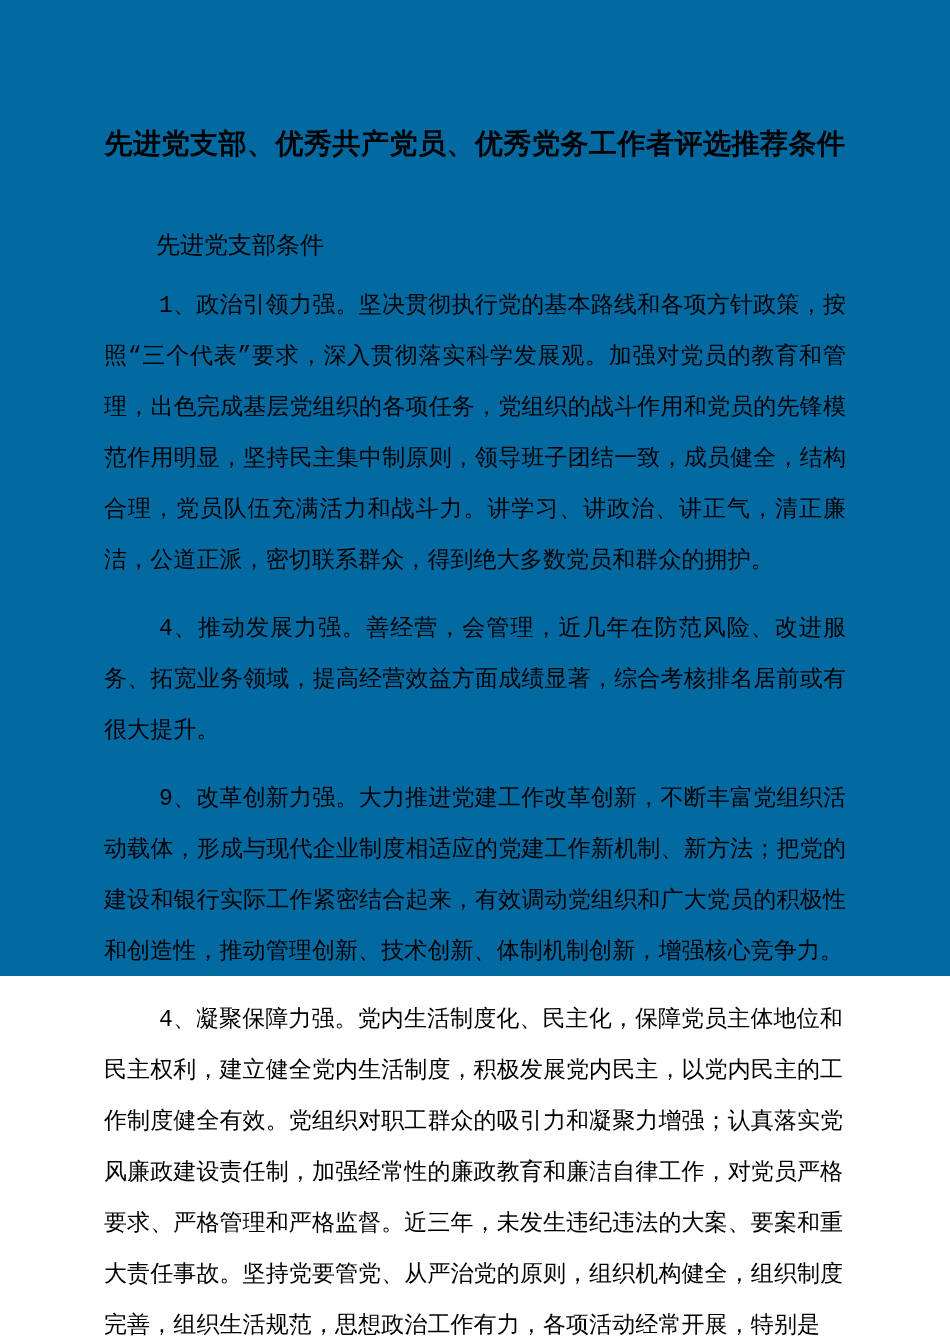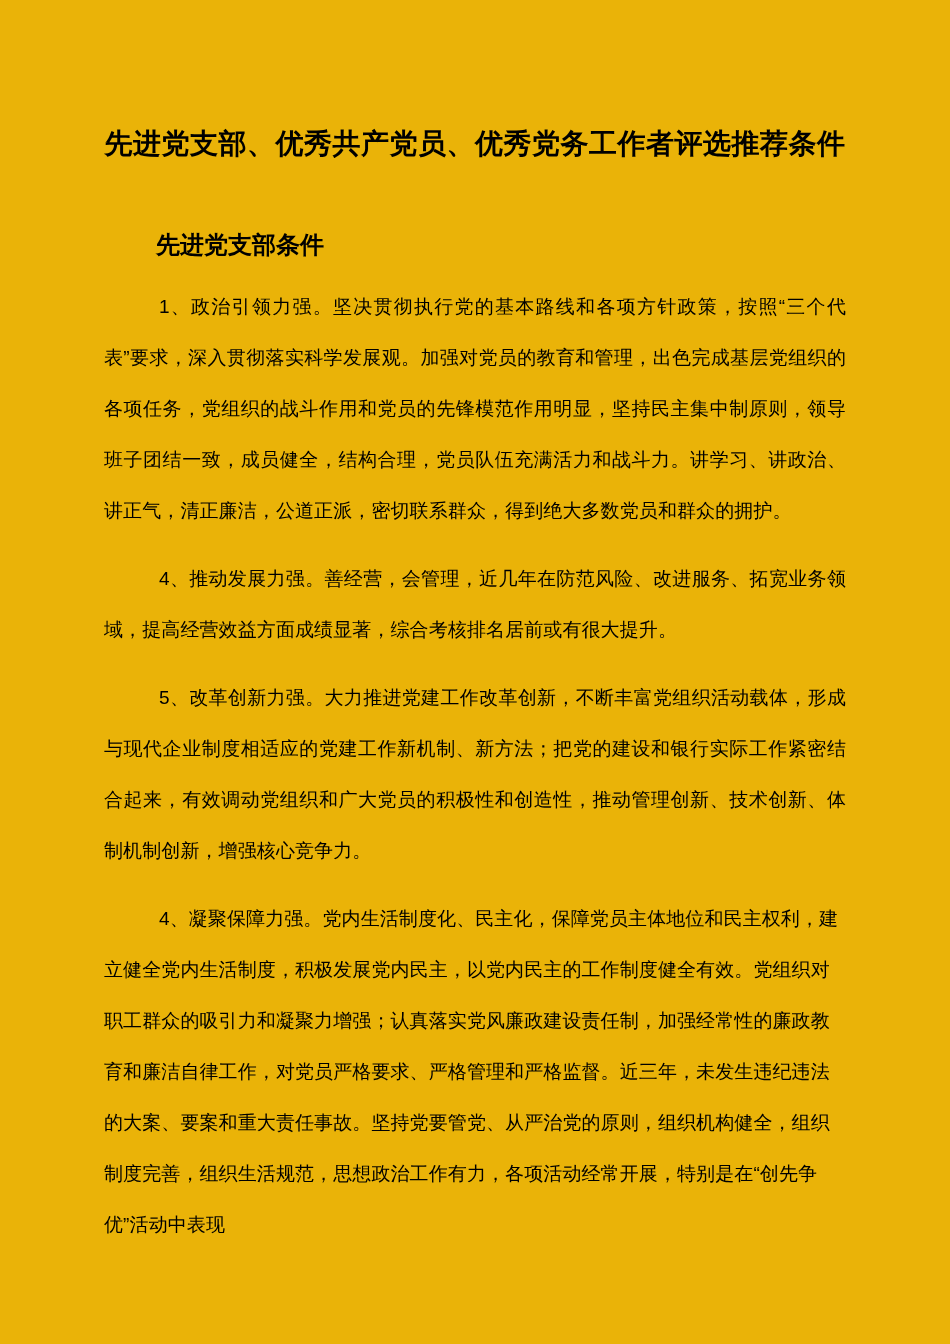--- a/index.html
+++ b/index.html
@@ -14,22 +14,22 @@
     overflow: hidden;
     font-family: "DejaVu Serif", serif;
     color: #000000;
     -webkit-font-smoothing: antialiased;
   }
   .page {
     position: absolute;
     top: 0;
     left: 0;
     width: 950px;
-    height: 1344px;
-    background: #eab308;
+    height: 976px;
+    background: #0369a1;
     box-sizing: border-box;
   }
   .content {
     position: absolute;
     left: 104px;
     top: 0;
     width: 742px;
   }
   .doc-title {
     font-family: "DejaVu Sans", sans-serif;
@@ -37,30 +37,30 @@
     font-size: 28px;
     line-height: 40px;
     letter-spacing: 0.5px;
     text-align: center;
     margin: 0;
     padding-top: 124px;
     white-space: nowrap;
   }
   .section-heading {
     font-family: "DejaVu Sans", sans-serif;
-    font-weight: bold;
+    font-weight: normal;
     font-size: 24px;
     line-height: 34px;
     margin: 0;
     padding-top: 64px;
     text-indent: 52px;
   }
   .para {
-    font-family: Liberation Sans, sans-serif;
-    font-size: 19px;
+    font-family: Liberation Mono, monospace;
+    font-size: 23px;
     line-height: 51px;
     margin: 0;
     padding-top: 17px;
     text-indent: 55px;
     text-align: justify;
     text-justify: inter-character;
     letter-spacing: 0.1px;
     word-break: break-all;
   }
   .para.first-body {
@@ -78,18 +78,18 @@
   <div class="content">
 
     <h1 class="doc-title">先进党支部、优秀共产党员、优秀党务工作者评选推荐条件</h1>
 
     <h2 class="section-heading">先进党支部条件</h2>
 
     <p class="para first-body">1、政治引领力强。坚决贯彻执行党的基本路线和各项方针政策，按照“三个代表”要求，深入贯彻落实科学发展观。加强对党员的教育和管理，出色完成基层党组织的各项任务，党组织的战斗作用和党员的先锋模范作用明显，坚持民主集中制原则，领导班子团结一致，成员健全，结构合理，党员队伍充满活力和战斗力。讲学习、讲政治、讲正气，清正廉洁，公道正派，密切联系群众，得到绝大多数党员和群众的拥护。</p>
 
     <p class="para">4、推动发展力强。善经营，会管理，近几年在防范风险、改进服务、拓宽业务领域，提高经营效益方面成绩显著，综合考核排名居前或有很大提升。</p>
 
-    <p class="para">5、改革创新力强。大力推进党建工作改革创新，不断丰富党组织活动载体，形成与现代企业制度相适应的党建工作新机制、新方法；把党的建设和银行实际工作紧密结合起来，有效调动党组织和广大党员的积极性和创造性，推动管理创新、技术创新、体制机制创新，增强核心竞争力。</p>
+    <p class="para">9、改革创新力强。大力推进党建工作改革创新，不断丰富党组织活动载体，形成与现代企业制度相适应的党建工作新机制、新方法；把党的建设和银行实际工作紧密结合起来，有效调动党组织和广大党员的积极性和创造性，推动管理创新、技术创新、体制机制创新，增强核心竞争力。</p>
 
     <p class="para clipped">4、凝聚保障力强。党内生活制度化、民主化，保障党员主体地位和民主权利，建立健全党内生活制度，积极发展党内民主，以党内民主的工作制度健全有效。党组织对职工群众的吸引力和凝聚力增强；认真落实党风廉政建设责任制，加强经常性的廉政教育和廉洁自律工作，对党员严格要求、严格管理和严格监督。近三年，未发生违纪违法的大案、要案和重大责任事故。坚持党要管党、从严治党的原则，组织机构健全，组织制度完善，组织生活规范，思想政治工作有力，各项活动经常开展，特别是在“创先争优”活动中表现</p>
 
   </div>
 </div>
 
 </body></html>

